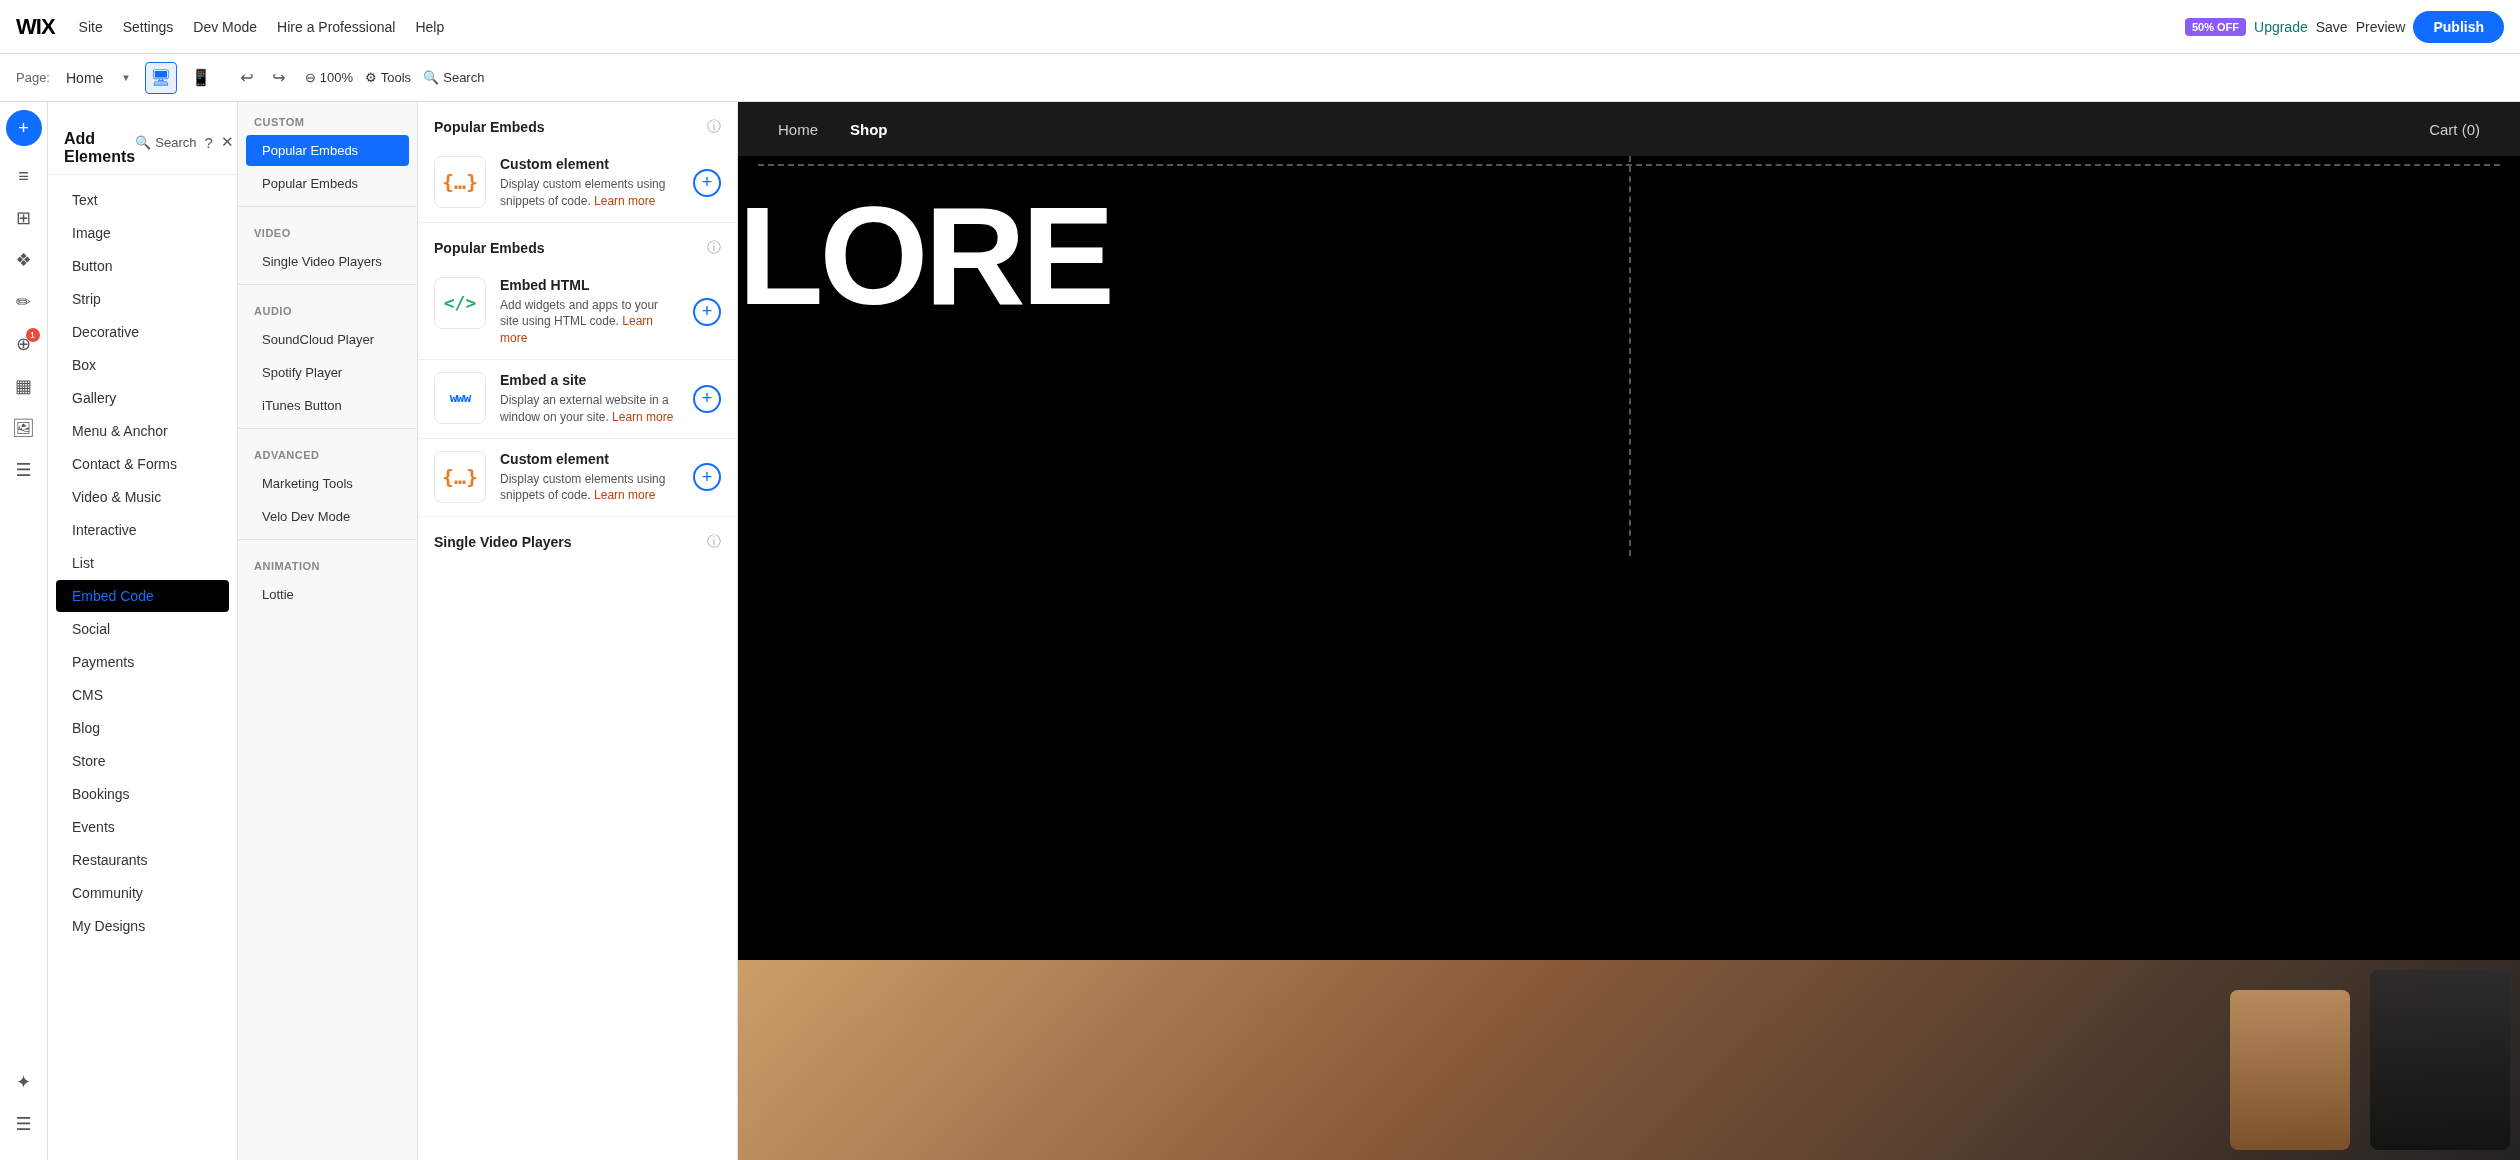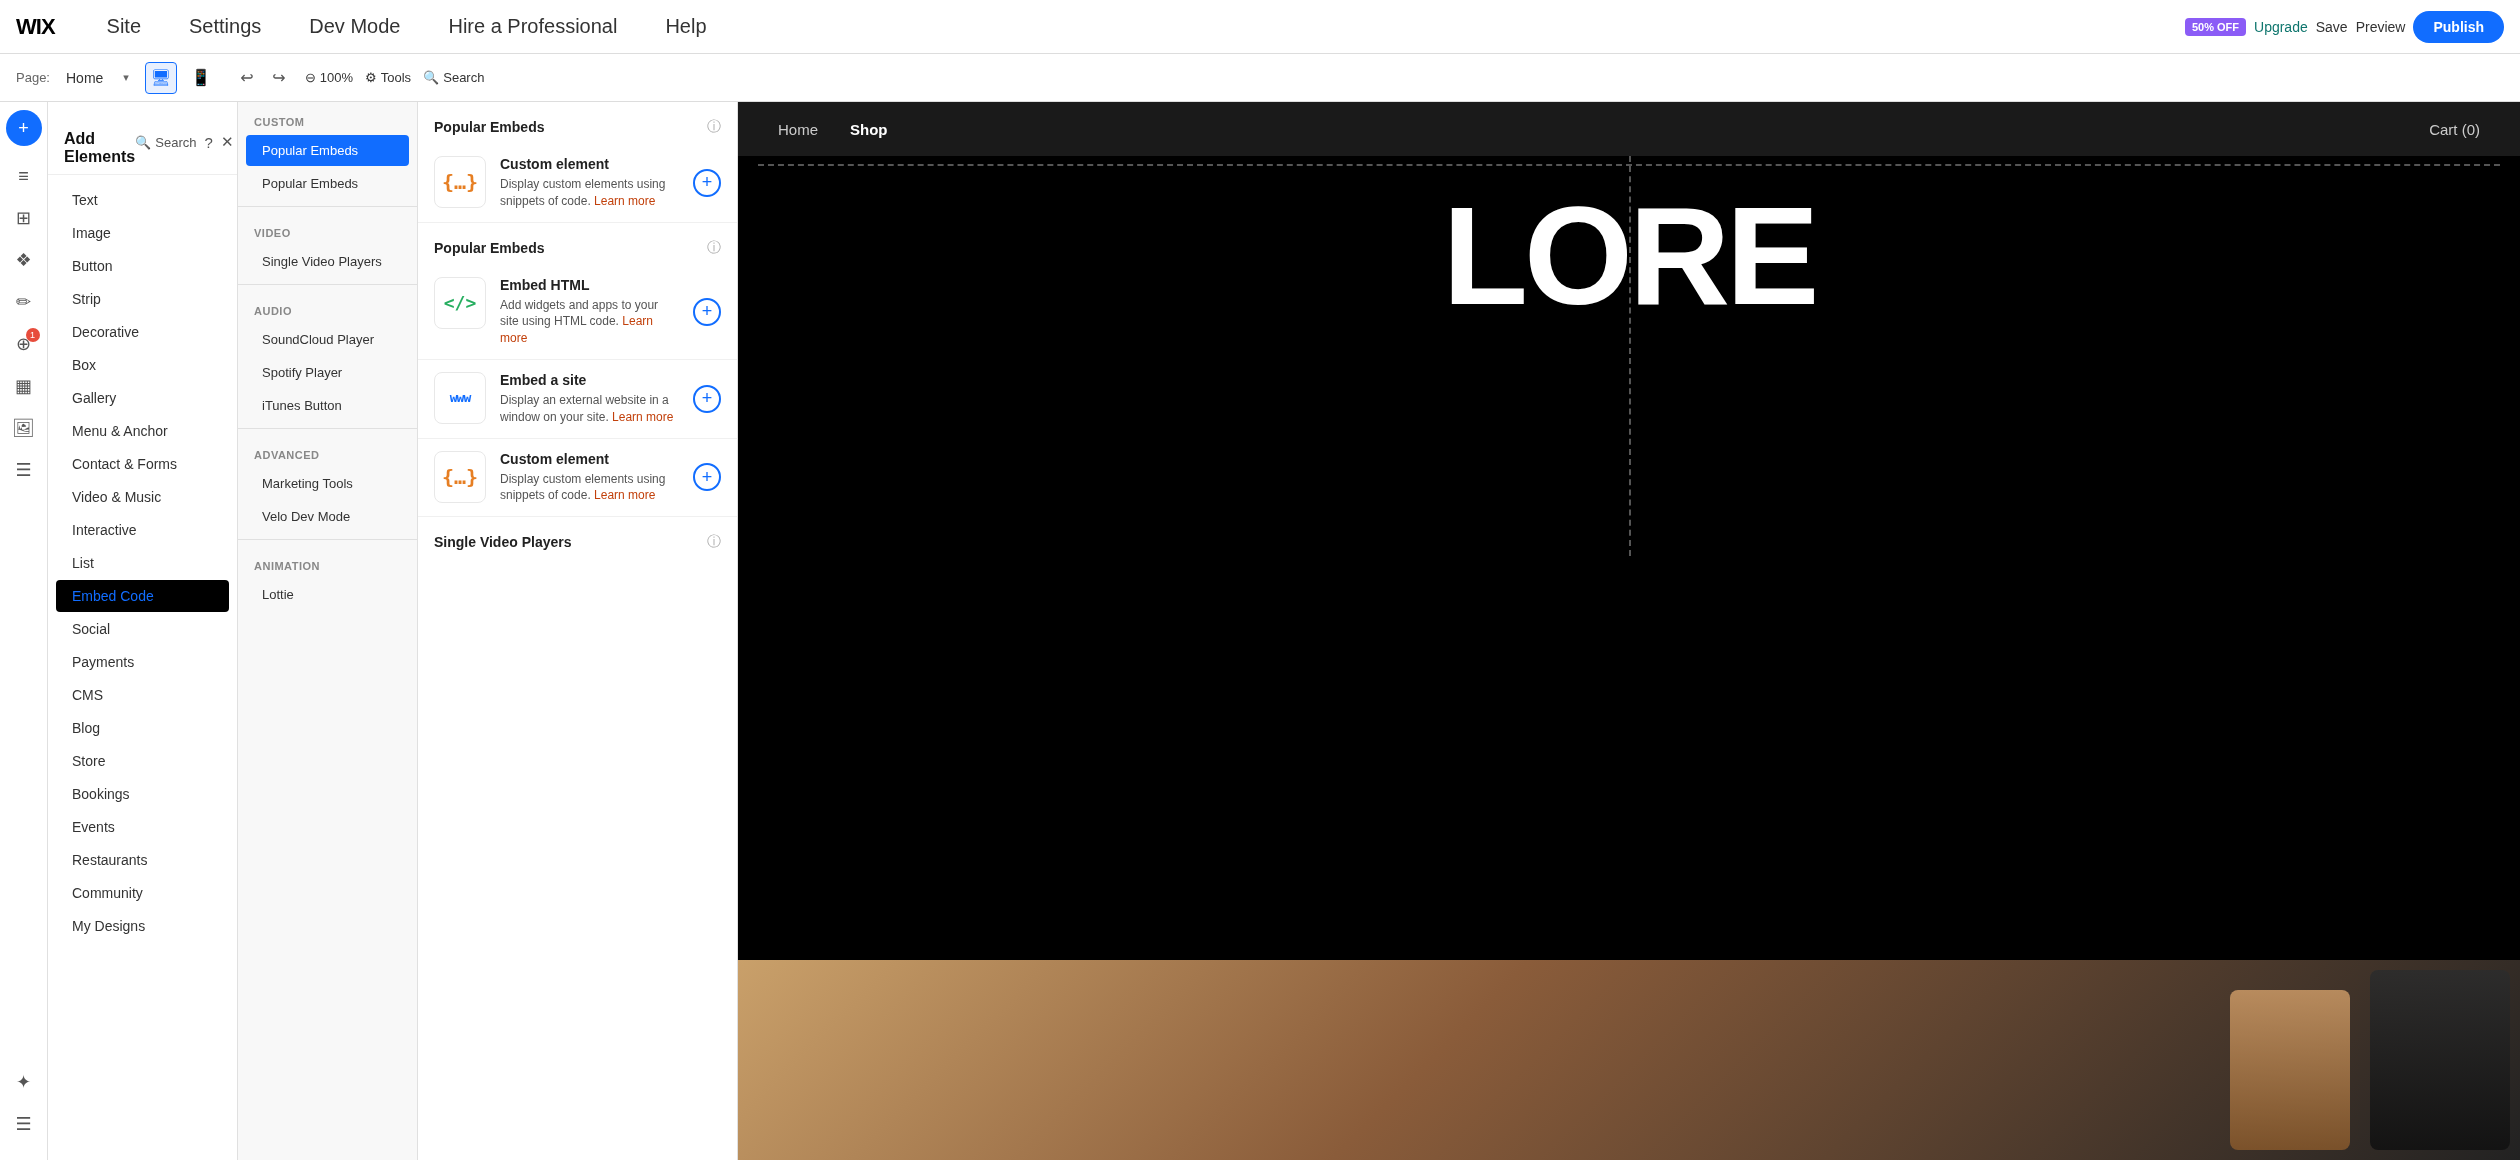--- a/index.html
+++ b/index.html
@@ -6,21 +6,21 @@
     body { font-family: 'Helvetica Neue', Arial, sans-serif; background: #f0f0f0; overflow: hidden; }
 
     
     .topbar {
       display: flex; align-items: center; height: 54px;
       background: #fff; border-bottom: 1px solid #ddd;
       padding: 0 16px; gap: 24px; position: relative; z-index: 100;
     }
     .wix-logo { font-weight: 900; font-size: 22px; letter-spacing: -1px; color: #000; }
     .topbar-nav { display: flex; gap: 20px; }
-    .topbar-nav a { font-size: 20px; color: #333; text-decoration: none; cursor: pointer; margin-left: 28px; }
+    .topbar-nav a { font-size: 14px; color: #333; text-decoration: none; cursor: pointer; }
     .topbar-spacer { flex: 1; }
     .topbar-right { display: flex; align-items: center; gap: 8px; }
     .badge-50off {
       background: #8b5cf6; color: #fff; font-size: 11px; font-weight: 700;
       padding: 3px 7px; border-radius: 4px;
     }
     .upgrade-link { font-size: 14px; color: #0f766e; cursor: pointer; }
     .save-btn { font-size: 14px; color: #333; cursor: pointer; }
     .preview-btn { font-size: 14px; color: #333; cursor: pointer; }
     .publish-btn {
@@ -165,21 +165,21 @@
       background: #1a1a1a; height: 54px; display: flex; align-items: center;
       padding: 0 40px; gap: 32px;
     }
     .site-nav a { color: #ccc; text-decoration: none; font-size: 15px; }
     .site-nav a.active { color: #fff; font-weight: 600; }
     .site-cart { margin-left: auto; color: #ccc; font-size: 15px; }
     .dashed-line {
       border-top: 2px dashed #555; margin: 0 20px;
     }
     .hero-text {
-      color: #fff; font-size: 140px; font-weight: 900; text-align: center;
+      color: #fff; font-size: 140px; font-weight: 900; text-align: left;
       line-height: 1; padding: 20px 0 0 0; letter-spacing: -4px;
     }
     .canvas-bottom {
       position: absolute; bottom: 0; left: 0; right: 0; height: 200px;
       overflow: hidden;
     }
 
     
     ::-webkit-scrollbar { width: 6px; }
     ::-webkit-scrollbar-track { background: #f1f1f1; }

